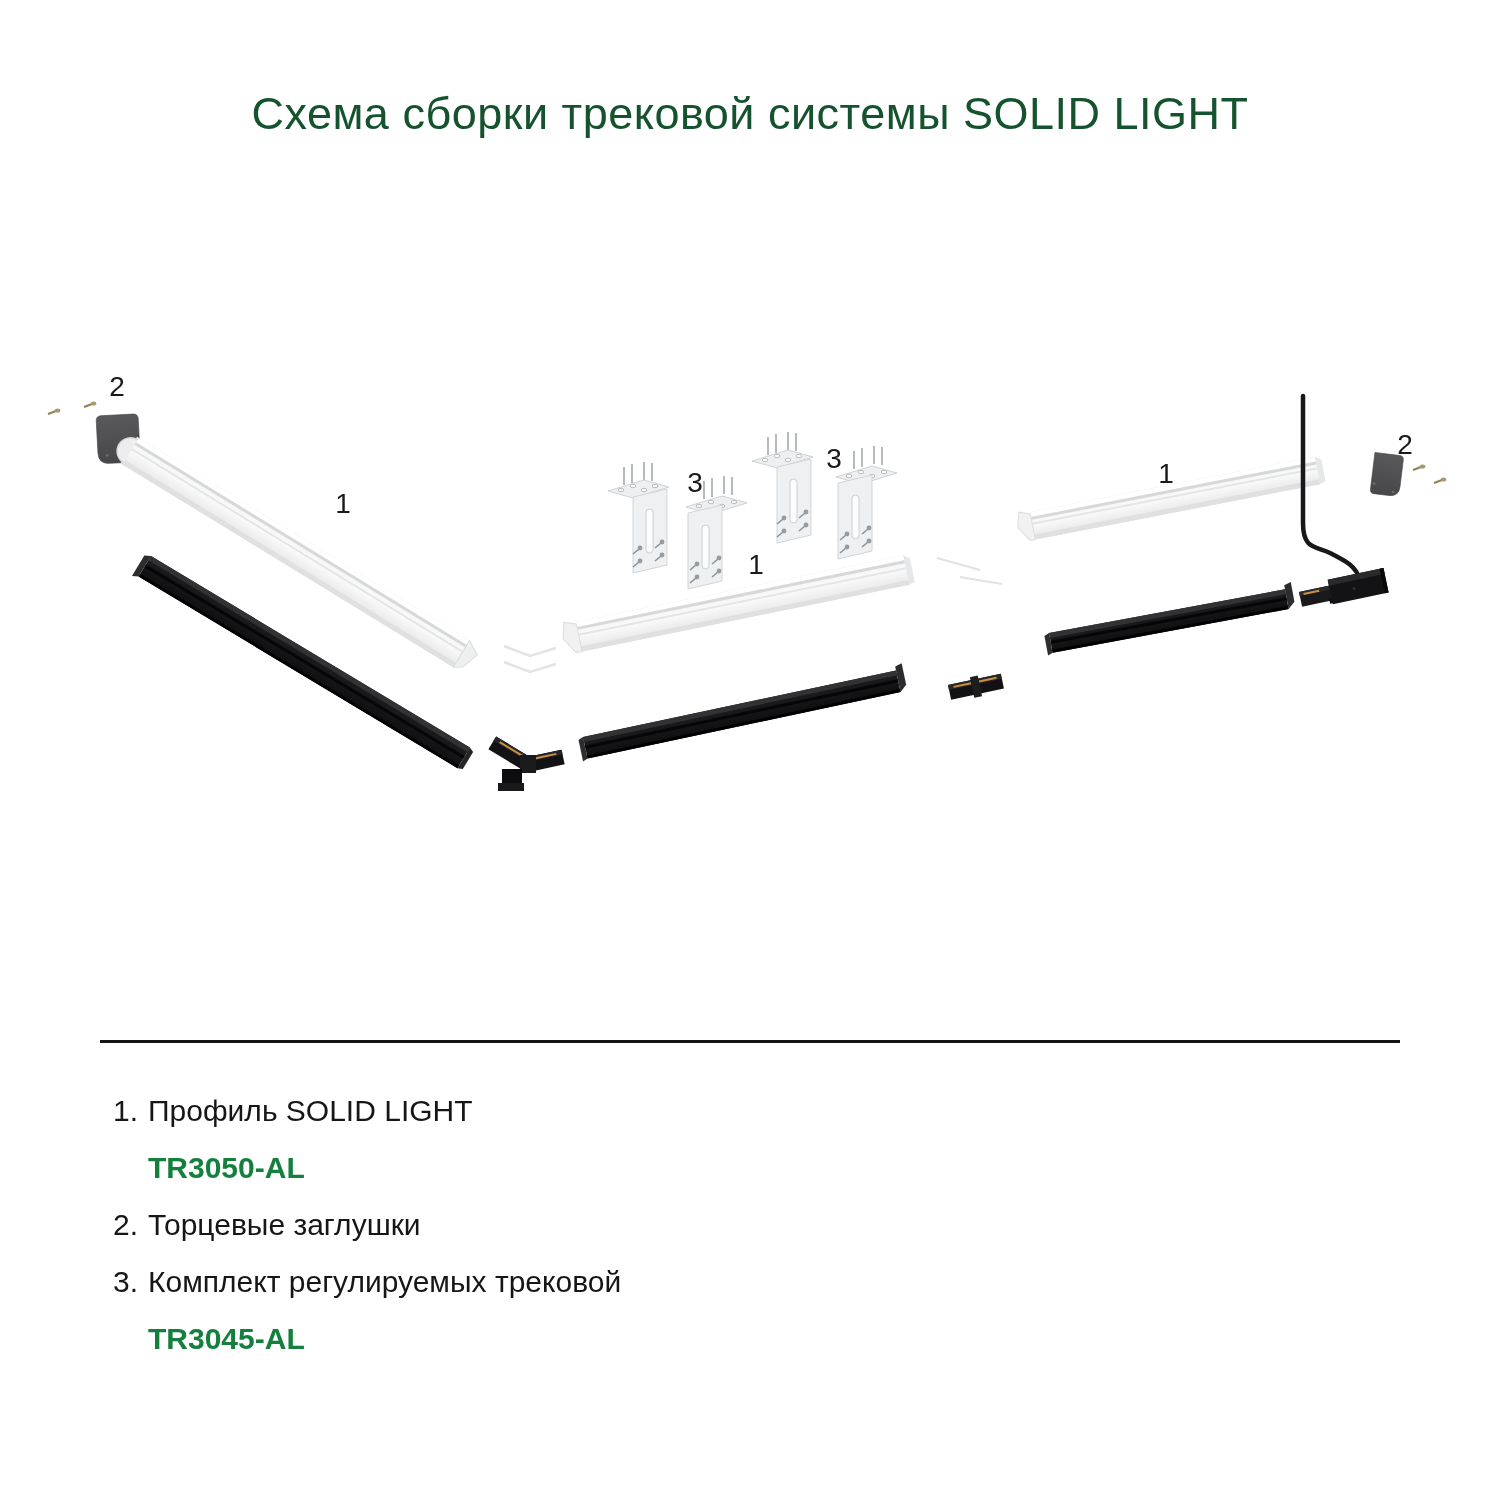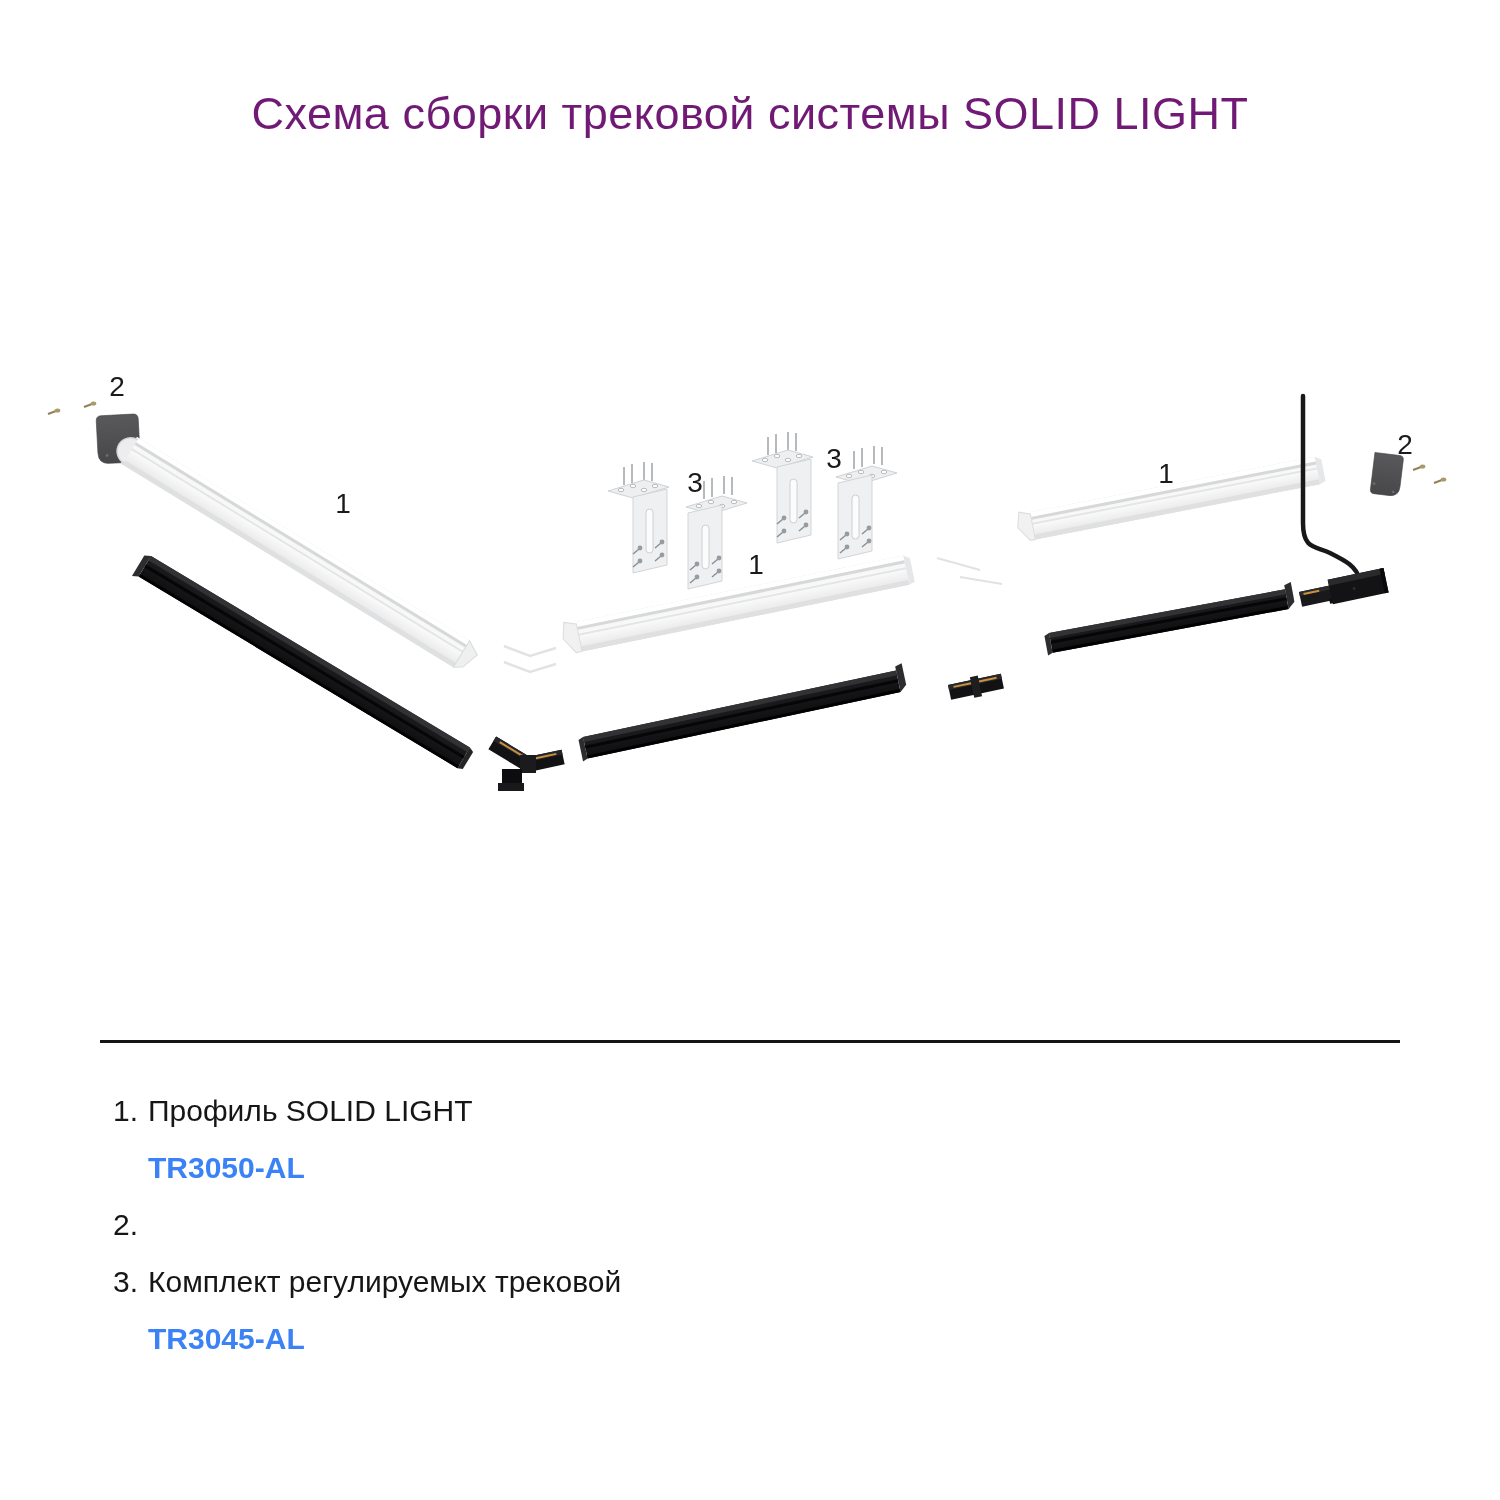--- a/index.html
+++ b/index.html
@@ -1,27 +1,27 @@
 <!DOCTYPE html>
 <html><head>
 <meta charset="utf-8">
 <style>
   html,body{margin:0;padding:0;background:#ffffff;}
   .page{position:relative;width:1500px;height:1500px;background:#ffffff;overflow:hidden;
         font-family:"Liberation Sans",sans-serif;}
   .page-title{position:absolute;top:88px;left:0;width:1500px;text-align:center;
-        font-size:45px;font-weight:400;letter-spacing:0.5px;color:#701a75;}
+        font-size:45px;font-weight:400;letter-spacing:0.5px;color:#14532d;}
   .diagram-svg{position:absolute;top:0;left:0;}
   .callout{font-family:"Liberation Sans",sans-serif;font-size:28px;fill:#1a1a1a;}
   .divider{position:absolute;top:1040px;left:100px;width:1300px;height:3px;background:#141414;}
   .parts-list{position:absolute;top:1082px;left:113px;width:1200px;}
   .part-line{height:57px;display:flex;align-items:center;font-size:30px;color:#161616;}
   .part-num{display:inline-block;width:35px;}
   .part-code-line{height:57px;display:flex;align-items:center;margin-left:35px;
-        font-size:30px;font-weight:bold;color:#3b82f6;}
+        font-size:30px;font-weight:bold;color:#15803d;}
 </style>
 </head>
 <body>
 
 <div class="page">
 
   <div class="page-title">Схема сборки трековой системы SOLID LIGHT</div>
 
   <svg class="diagram-svg" width="1500" height="1500" viewBox="0 0 1500 1500">
     <defs>
@@ -230,20 +230,21 @@
 
   <div class="parts-list">
     <div class="part-line">
       <span class="part-num">1.</span>
       <span class="part-name">Профиль SOLID LIGHT</span>
     </div>
     <div class="part-code-line">TR3050-AL</div>
 
     <div class="part-line">
       <span class="part-num">2.</span>
+      <span class="part-name">Торцевые заглушки</span>
     </div>
 
     <div class="part-line">
       <span class="part-num">3.</span>
       <span class="part-name">Комплект регулируемых трековой</span>
     </div>
     <div class="part-code-line">TR3045-AL</div>
   </div>
 
 </div>

